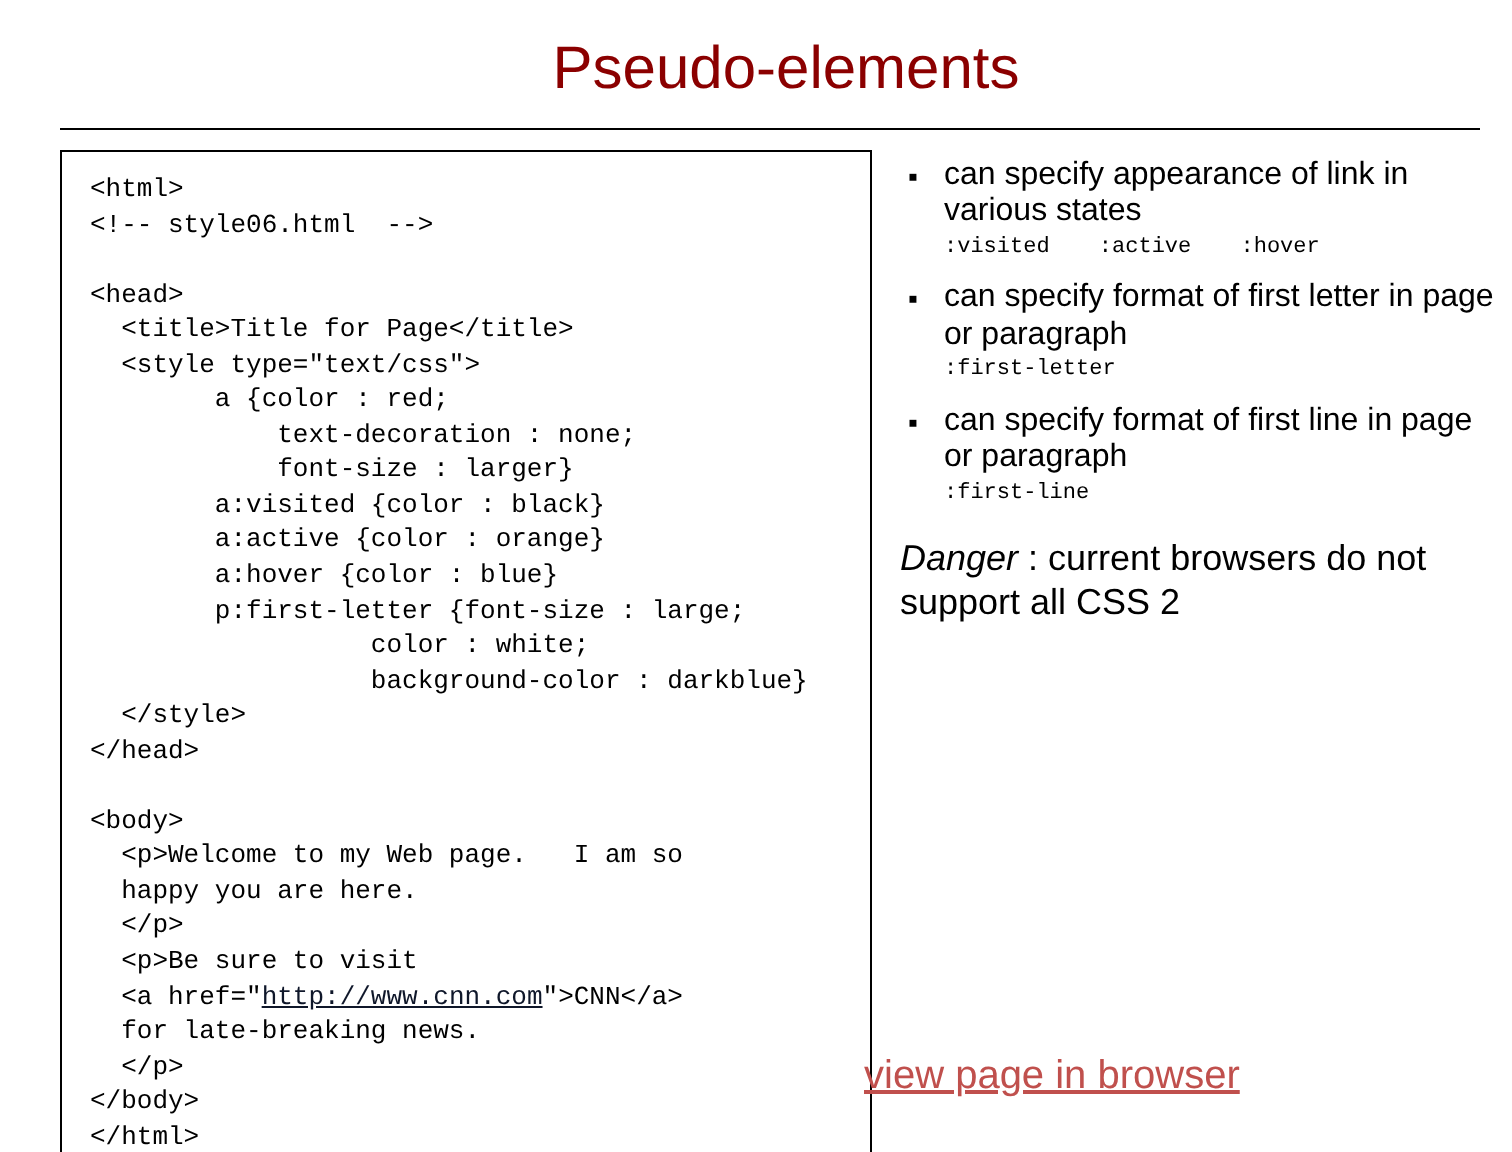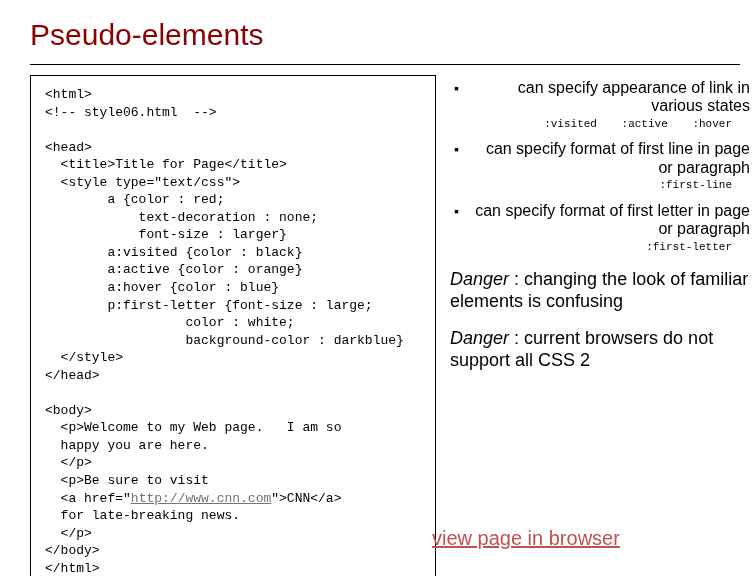--- a/index.html
+++ b/index.html
@@ -16,20 +16,21 @@
     width: 756px;
     height: 576px;
     padding: 18px 0 0 30px;
     position: relative;
   }
   .title {
     font-size: 30px;
     color: #8b0000;
     font-weight: normal;
     margin: 0 0 12px 0;
+    text-align: center;
   }
   .title-underline {
     border-top: 1.5px solid #000;
     width: 710px;
     margin-bottom: 10px;
   }
   .columns {
     display: flex;
     gap: 14px;
     align-items: flex-start;
@@ -37,35 +38,34 @@
   .codebox {
     border: 1.5px solid #000;
     width: 406px;
     padding: 10px 10px 10px 14px;
     font-family: "Courier New", monospace;
     font-size: 13px;
     line-height: 1.35;
     white-space: pre;
     color: #000;
   }
-  .codebox a.codelink { color: #737373; text-decoration: underline; }
+  .codebox a.codelink { color: #0f172a; text-decoration: underline; }
   .rightcol {
     width: 300px;
     padding-top: 4px;
   }
   .intro {
     font-size: 18px;
     line-height: 1.2;
     margin: 0 0 14px 0;
   }
   ul.bullets {
     list-style: none;
     padding: 0;
     margin: 0;
-    text-align: right;
   }
   ul.bullets > li {
     position: relative;
     padding-left: 22px;
     margin-bottom: 10px;
     font-size: 16px;
     line-height: 1.15;
   }
   ul.bullets > li::before {
     content: "▪";
@@ -142,36 +142,33 @@
       <ul class="bullets">
         <li>
           <span>can specify appearance of link in various states</span>
           <span class="mono-sub">
             <span>:visited</span>
             <span>:active</span>
             <span>:hover</span>
           </span>
         </li>
         <li>
+          <span>can specify format of first letter in page or paragraph</span>
+          <span class="mono-sub">
+            <span>:first-letter</span>
+          </span>
+        </li>
+        <li>
           <span>can specify format of first line in page or paragraph</span>
           <span class="mono-sub">
             <span>:first-line</span>
           </span>
         </li>
-        <li>
-          <span>can specify format of first letter in page or paragraph</span>
-          <span class="mono-sub">
-            <span>:first-letter</span>
-          </span>
-        </li>
       </ul>
 
-      <p class="danger">
-        <em>Danger</em><span> : changing the look of familiar elements is confusing</span>
-      </p>
       <p class="careful">
         <em>Danger</em><span> : current browsers do not support all CSS 2</span>
       </p>
     </div>
   </div>
 
   <a class="viewlink">view page in browser</a>
 </div>
 
 </body></html>

